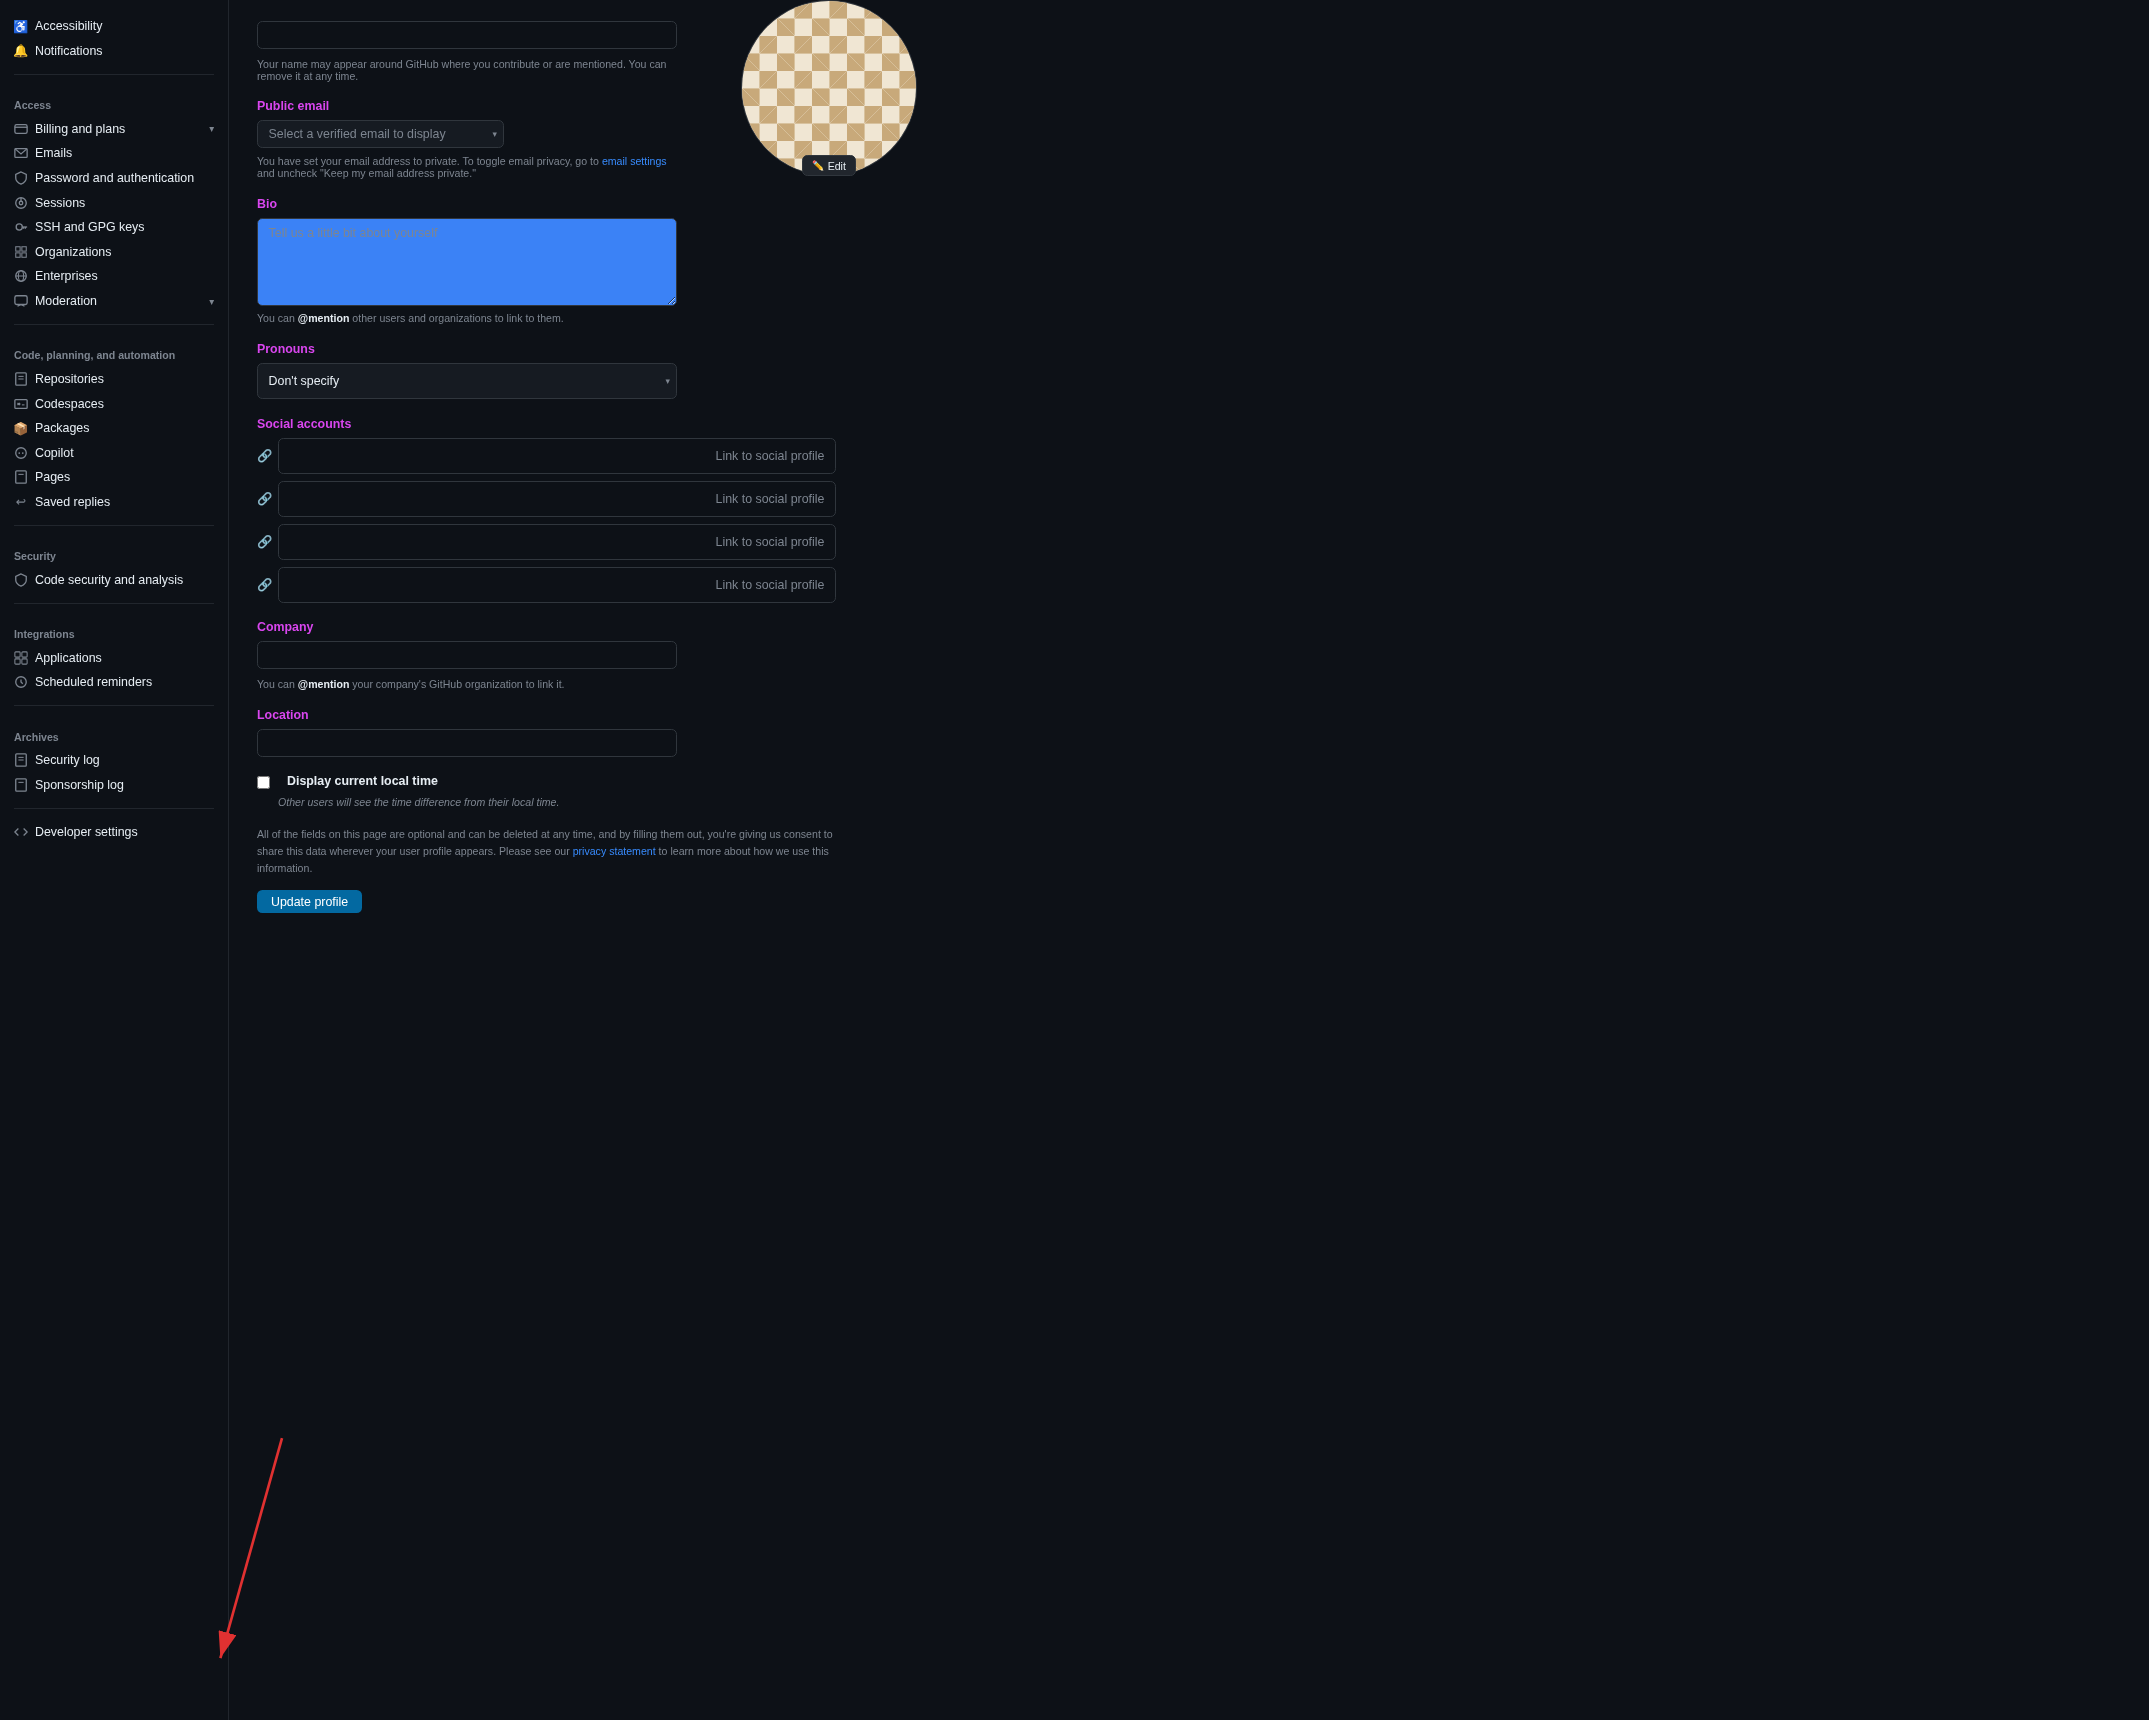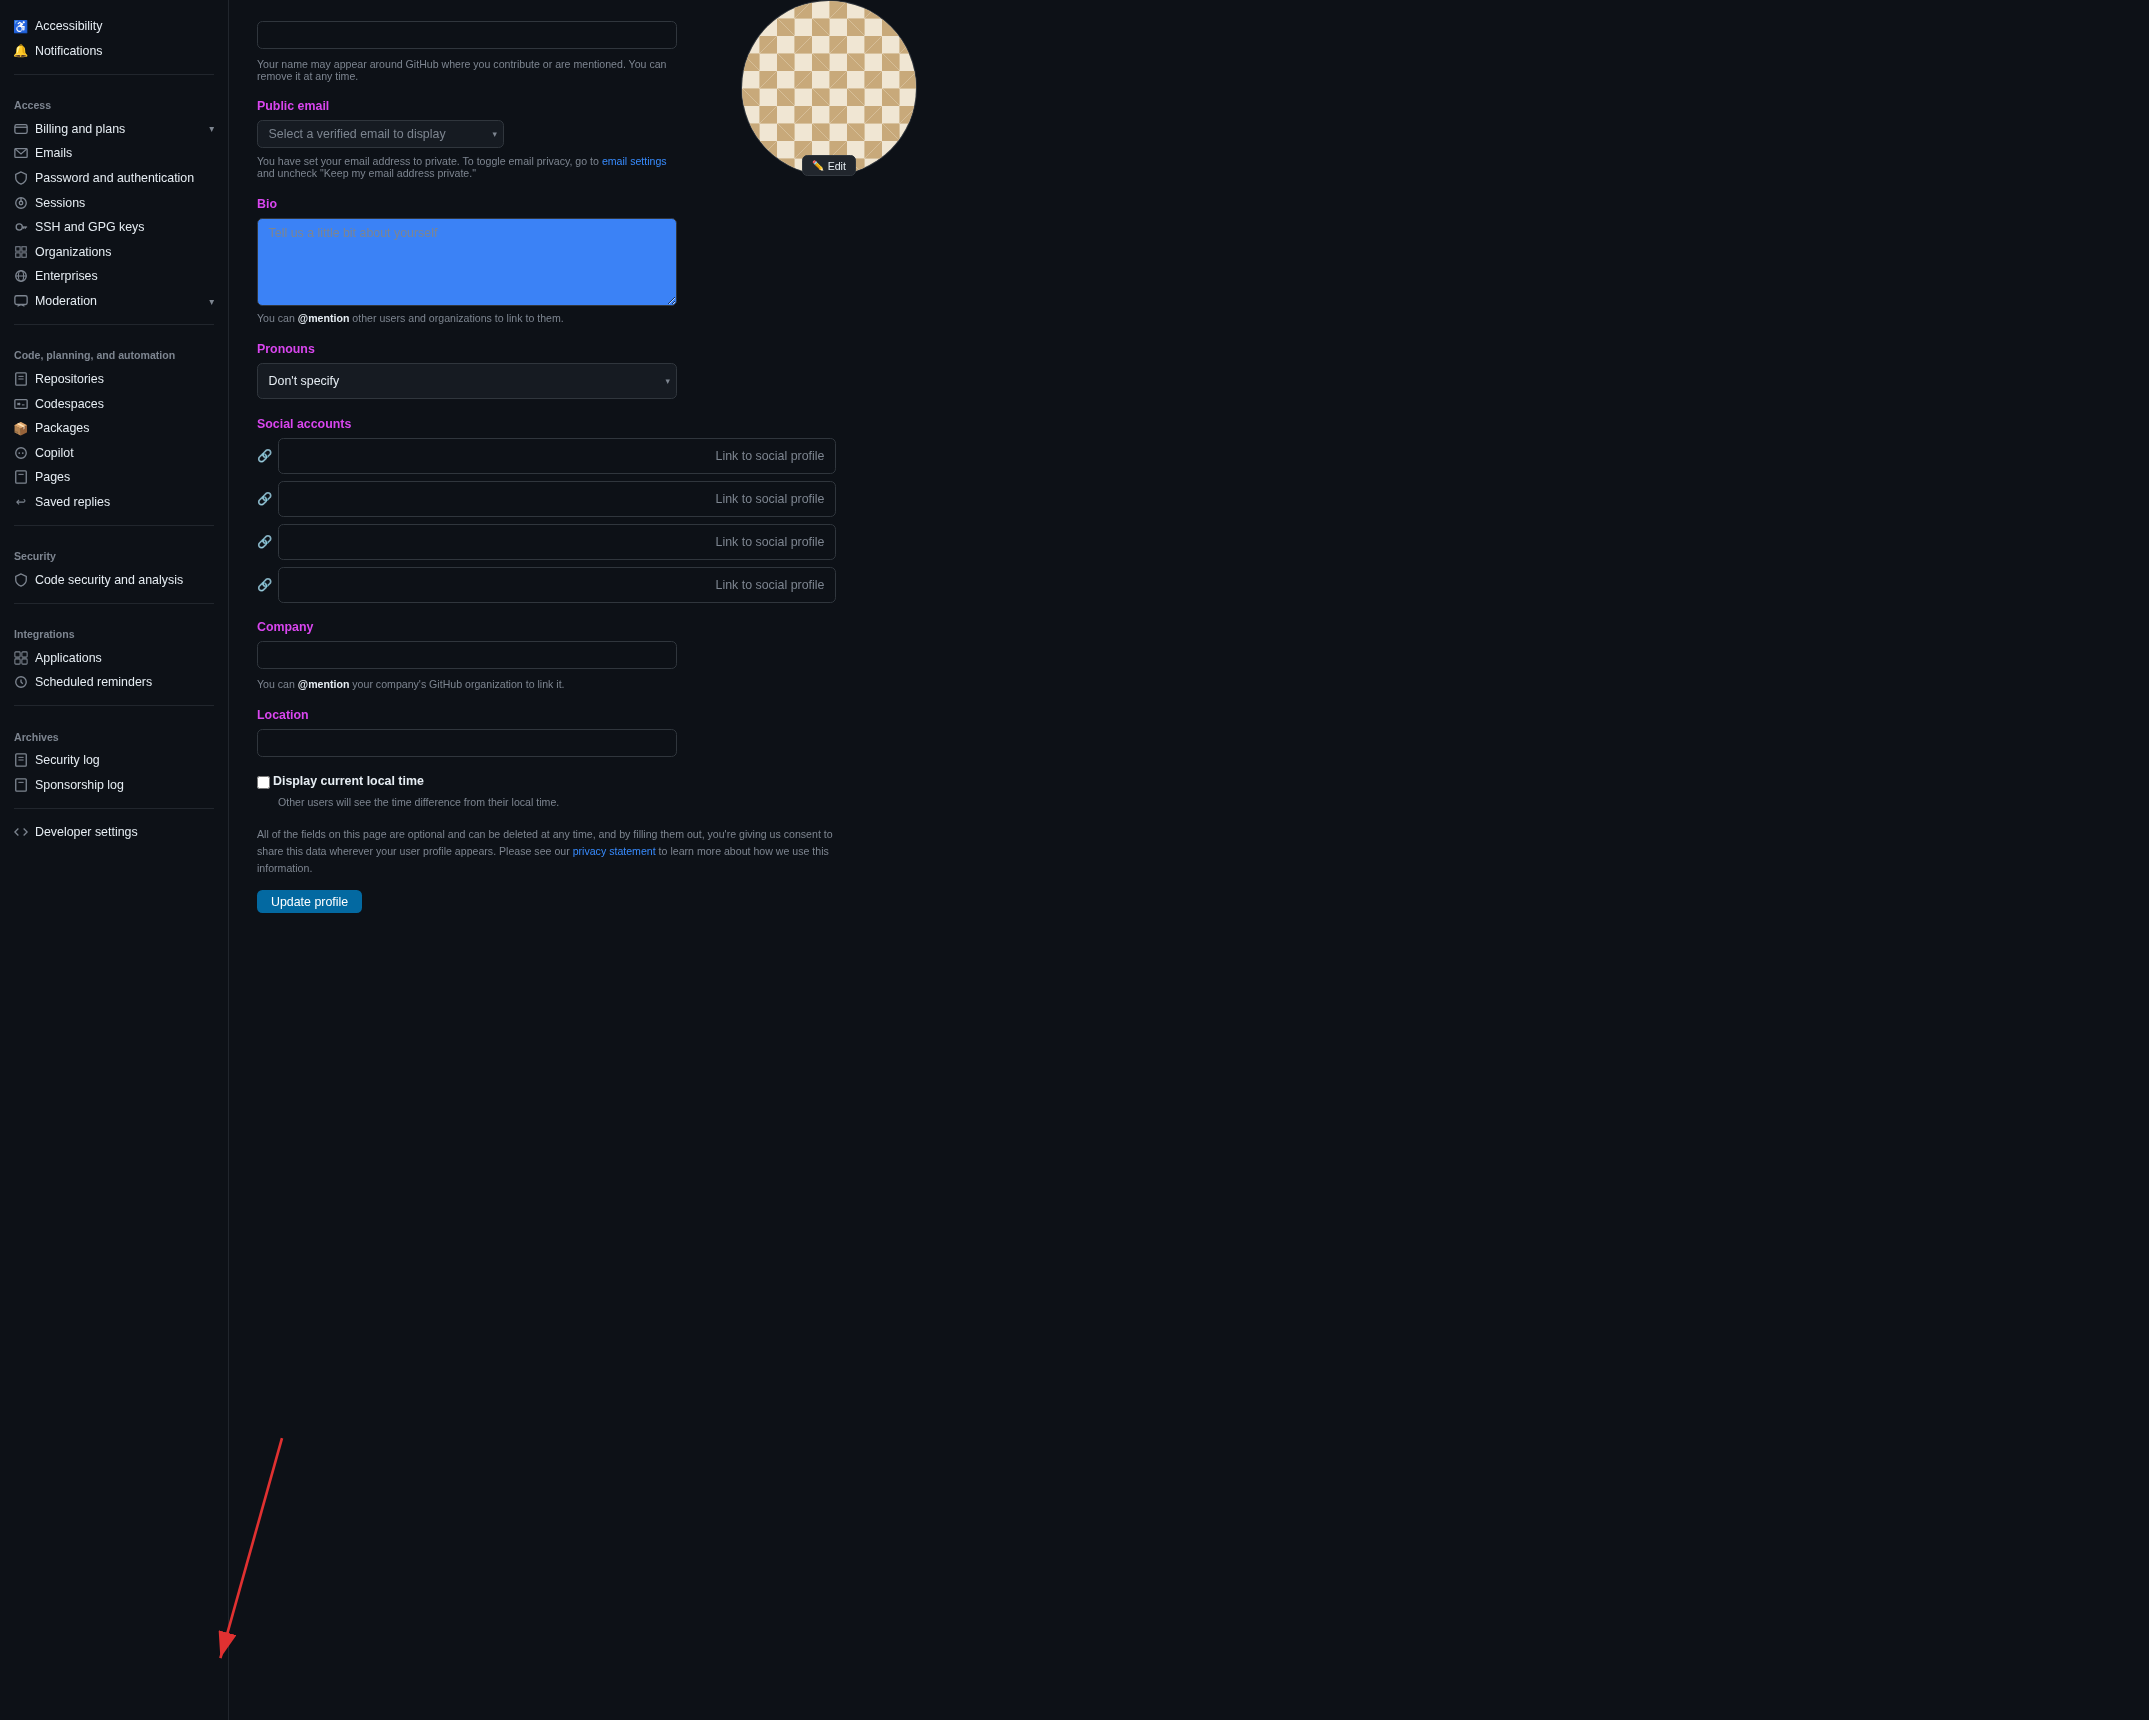--- a/index.html
+++ b/index.html
@@ -187,21 +187,21 @@
       text-align: right;
     }
 
     .social-input::placeholder {
       color: #7d8590;
     }
 
     .checkbox-row {
       display: flex;
       align-items: flex-start;
-      gap: 3px;
+      gap: 17px;
       margin-bottom: 7px;
     }
 
     .checkbox-row input[type="checkbox"] {
       margin-top: 1.8px;
       accent-color: #388bfd;
       flex-shrink: 0;
     }
 
     .checkbox-label {
@@ -586,21 +586,21 @@
   <div class="form-section" style="padding-right:212px;">
     <label class="form-label">Location</label>
     <input class="form-input" type="text" value="" style="">
   </div>
 
   <div class="form-section" style="padding-right:212px;">
     <div class="checkbox-row">
       <input type="checkbox" id="display-time" style="">
       <label for="display-time" class="checkbox-label">Display current local time</label>
     </div>
-    <p class="form-hint" style="margin-left:21px;">Other users will see the time difference from their local time.</p>
+    <p class="form-hint" style="margin-left:21px;font-style:italic;">Other users will see the time difference from their local time.</p>
   </div>
 
   <div class="consent-text" style="padding-right:53px; margin-bottom:14px;">
     All of the fields on this page are optional and can be deleted at any time, and by filling them out, you're giving us consent to share this data wherever your user profile appears. Please see our <a href="#">privacy statement</a> to learn more about how we use this information.
   </div>
 
   <div>
     <button style="background:#0369a1; border:none; color:#fff; padding:4.4px 14px; font-size:12.4px; border-radius:5.3px; cursor:pointer; font-weight:500;">Update profile</button>
   </div>
 

